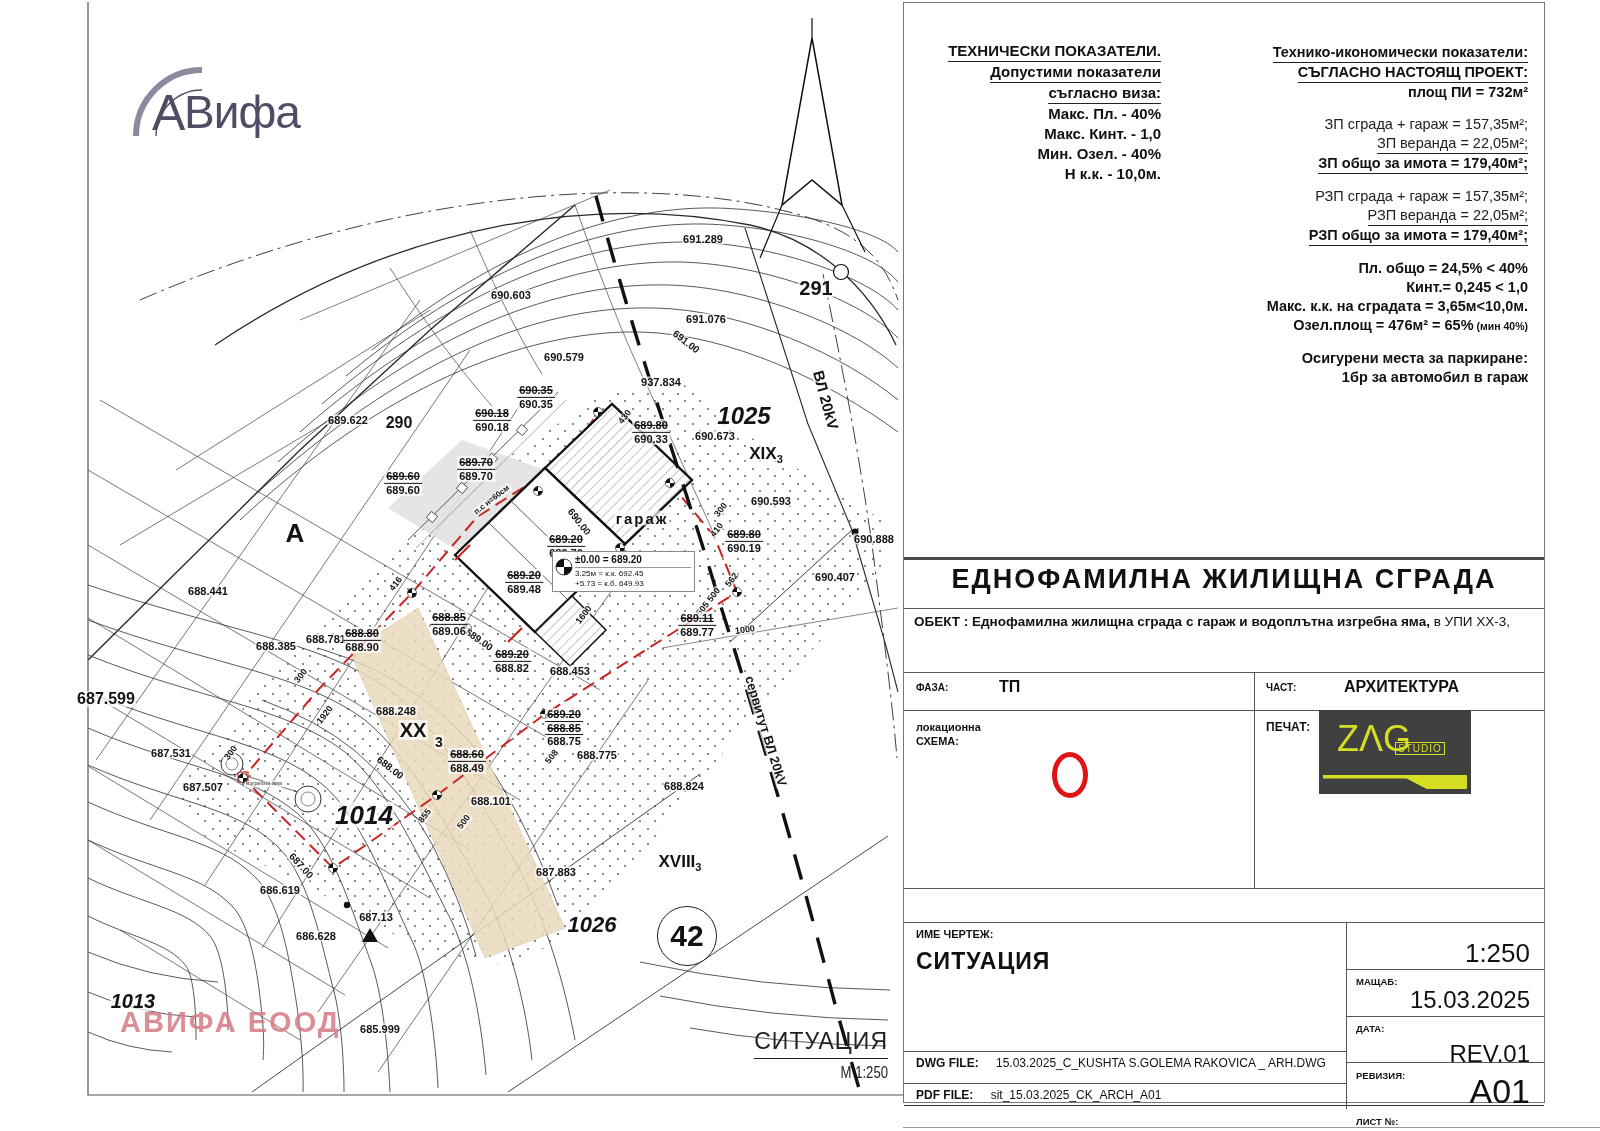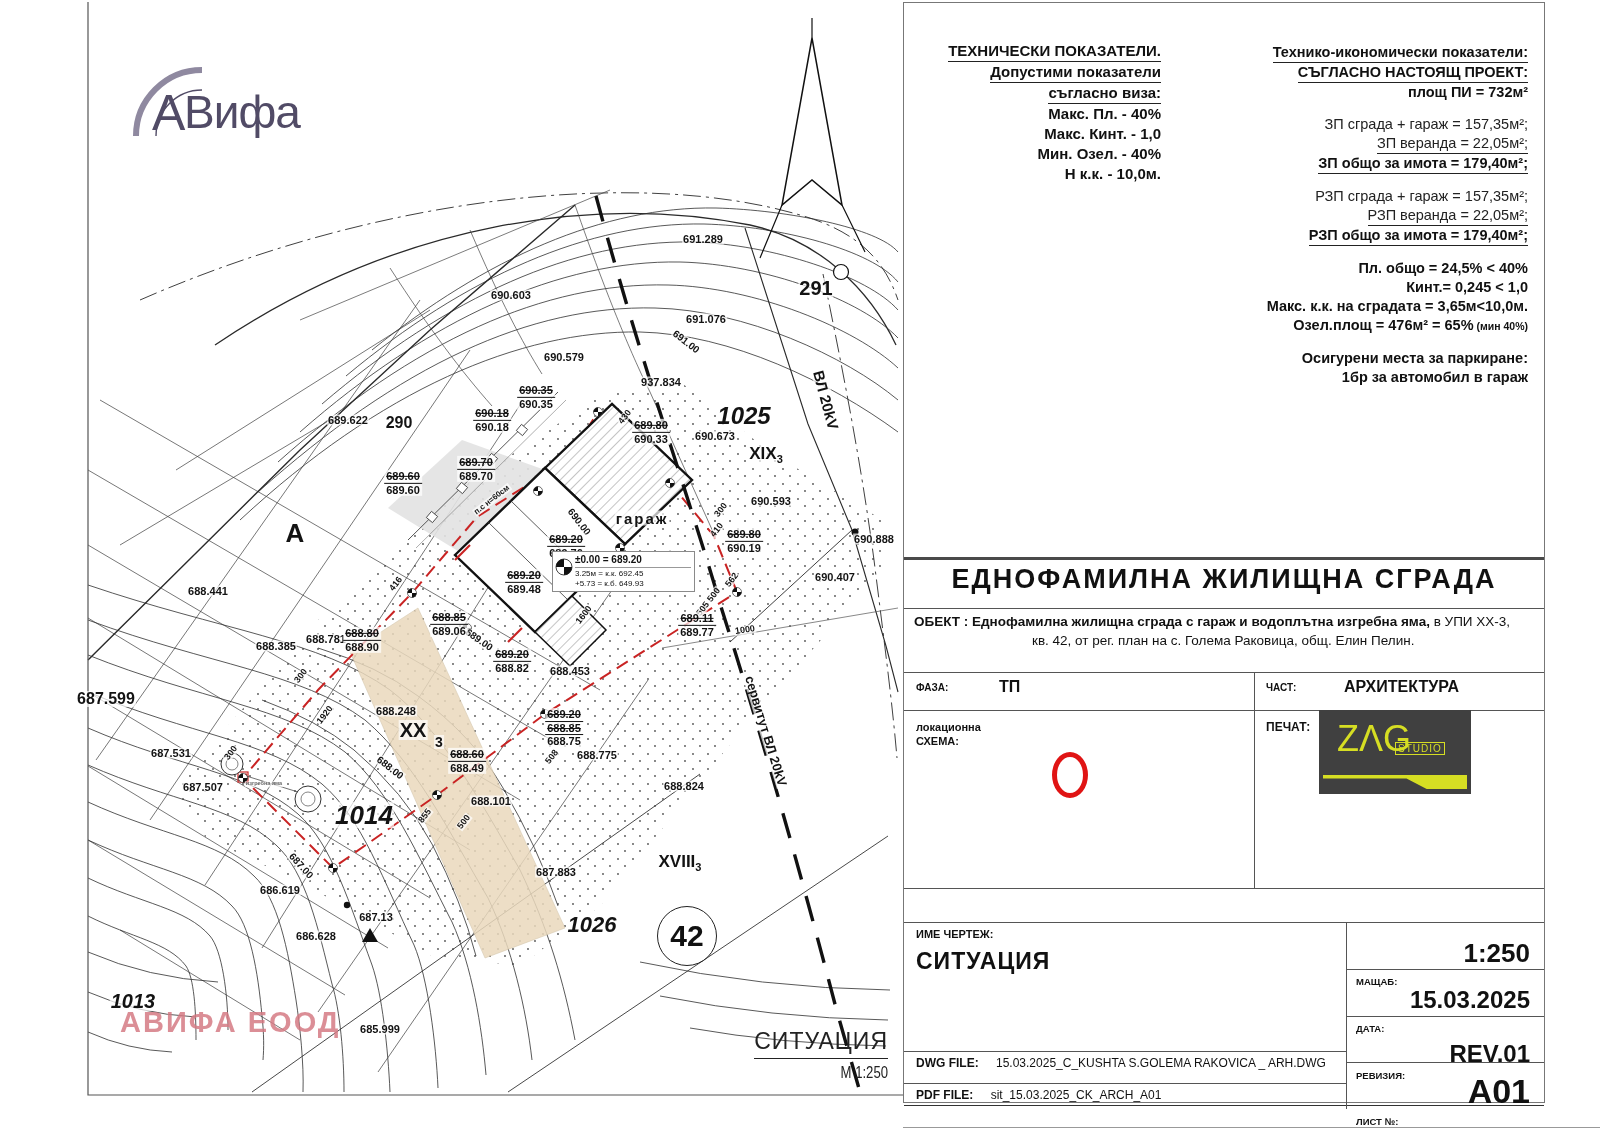--- a/index.html
+++ b/index.html
@@ -67,21 +67,21 @@
   #zag .main{position:absolute;left:18px;top:8px;color:#d6de23;font-size:36px;font-weight:400;
       letter-spacing:0px;font-family:"Liberation Sans",sans-serif;}
   #zag .sub{position:absolute;left:76px;top:32px;color:#d6de23;font-size:10px;letter-spacing:1px;
       border:1px solid #d6de23;padding:0 2px;}
   #zag .strip{position:absolute;left:4px;bottom:5px;width:144px;height:14px;background:#d6de23;
       clip-path:polygon(0 0,100% 0,100% 100%,72% 100%,58% 25%,0 25%);}
   #tb-copy{position:absolute;left:10px;top:332px;width:620px;font-size:9.5px;line-height:15px;color:#222;}
   #name-lab{position:absolute;left:12px;top:368px;font-size:11px;font-weight:700;}
   #name-val{position:absolute;left:12px;top:388px;font-size:23px;font-weight:700;letter-spacing:1px;}
   .r-lab{position:absolute;left:452px;font-size:9.5px;font-weight:700;margin-top:48px;}
-  .r-val{position:absolute;right:14px;font-weight:700;color:#111;}
+  .r-val{position:absolute;right:14px;font-weight:400;color:#111;}
   #dwg-row{position:absolute;left:12px;top:496px;font-size:12px;}
   #pdf-row{position:absolute;left:12px;top:528px;font-size:12px;}
   .f-lab{font-weight:700;margin-right:14px;}
   #bottom-edge{position:absolute;left:903px;top:1127px;width:697px;height:1px;background:#999;}
 </style>
 </head>
 <body>
 
 <div id="sheet">
 
@@ -463,21 +463,20 @@
       <div class="hline" style="top:502px;left:442px;width:198px;"></div>
       <div class="hline" style="top:491px;width:442px;"></div>
       <div class="hline" style="top:523px;width:442px;"></div>
 
       <div id="tb-header">ЕДНОФАМИЛНА ЖИЛИЩНА СГРАДА</div>
 
       <div id="tb-object">
         <span class="lab">ОБЕКТ :</span>
         <b>Еднофамилна жилищна сграда с гараж и водоплътна изгребна яма,</b>
         <span> в УПИ ХХ-3,</span>
-        <div class="ob2">кв. 42, от рег. план на с. Голема Раковица, общ. Елин Пелин.</div>
       </div>
 
       <div id="phase-lab" class="cell-lab">ФАЗА:</div>
       <div id="phase-val">ТП</div>
       <div id="part-lab" class="cell-lab">ЧАСТ:</div>
       <div id="part-val">АРХИТЕКТУРА</div>
 
       <div id="schema-lab">
         <div>локационна</div>
         <div>СХЕМА:</div>

